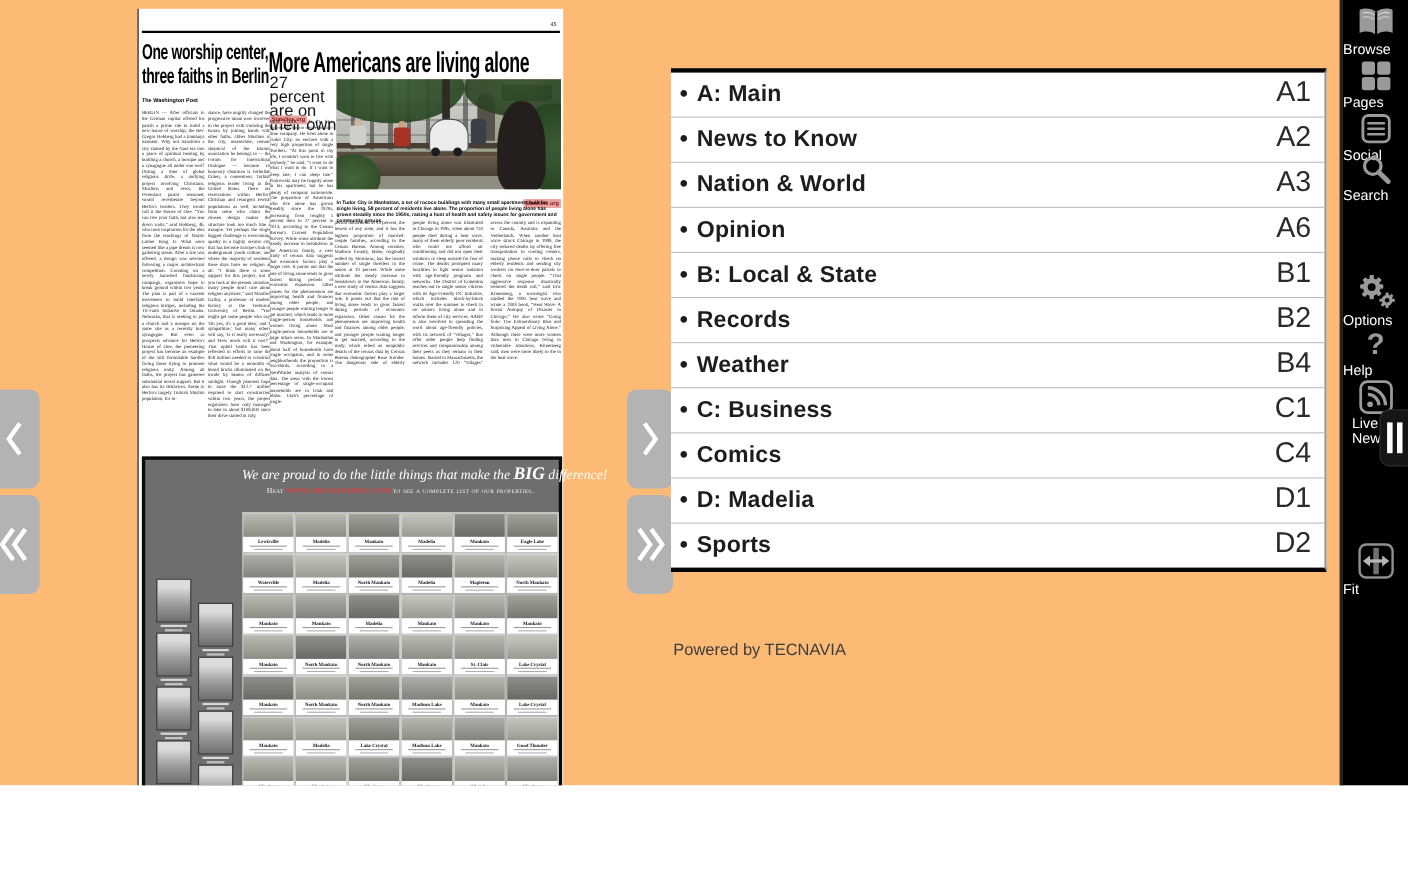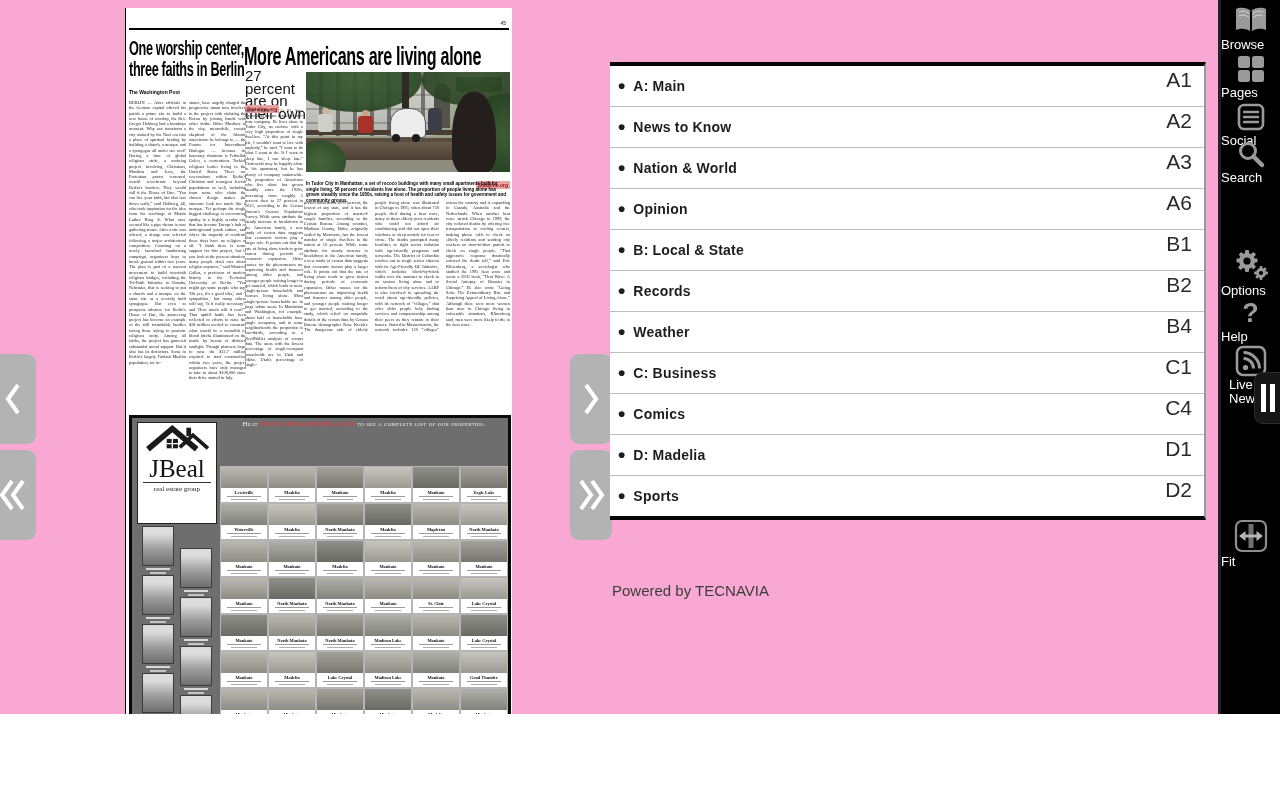--- a/index.html
+++ b/index.html
@@ -1,16 +1,16 @@
 <!DOCTYPE html>
 <html><head>
 <meta charset="utf-8">
 <style>
   html,body{margin:0;padding:0;background:#fff;}
-  .stage{position:relative;width:1280px;height:714px;background:#f9a8d4;overflow:hidden;
+  .stage{position:relative;width:1280px;height:714px;background:#fdba74;overflow:hidden;
          font-family:"Liberation Sans",sans-serif;}
 
   
   .page{position:absolute;left:125px;top:8px;width:386px;height:784px;background:#fff;
         border-left:1px solid #000;}
   .toprule{position:absolute;left:3px;top:20px;width:380px;height:2px;background:#000;}
   .pagenum{position:absolute;right:6px;top:12px;font-size:5px;color:#222;}
   .h1a{position:absolute;left:3px;top:30px;width:190px;font-weight:700;font-size:19.5px;
        line-height:21px;letter-spacing:-0.5px;transform:scaleX(.65);transform-origin:0 0;color:#000;}
   .bylinea{position:absolute;left:3px;top:81px;font-size:5px;font-weight:700;color:#000;}
@@ -108,22 +108,22 @@
   .toc{position:absolute;left:610px;top:62px;width:596px;background:#fff;
        border-top:4px solid #050505;border-bottom:4px solid #050505;border-right:2px solid #999;
        box-sizing:border-box;}
   .toc-head{position:relative;height:49px;border-bottom:1px solid #8e8e8e;}
   .toc-date{position:absolute;left:8px;top:7px;font-size:30px;font-weight:700;color:#111;}
   .toc-close{position:absolute;right:12px;top:11px;width:26px;height:26px;cursor:pointer;}
   .toc-item{position:relative;height:40px;border-bottom:1px solid #bdbdbd;display:flex;
             align-items:center;padding-left:8px;}
   .toc-item:last-child{border-bottom:none;}
   .blt{font-size:21px;font-weight:700;color:#1d1d1d;margin-right:8px;}
-  .lblt{font-size:14px;font-weight:700;color:#1d1d1d;letter-spacing:.2px;}
-  .pg{position:absolute;right:12px;top:2px;font-size:21px;font-weight:400;color:#2a2a2a;}
+  .lblt{font-size:21px;font-weight:700;color:#1d1d1d;letter-spacing:.2px;}
+  .pg{position:absolute;right:12px;top:2px;font-size:26px;font-weight:400;color:#2a2a2a;}
   .powered{position:absolute;left:612px;top:582px;font-size:15px;color:#3c3c3c;}
 
   
   .navbtn{position:absolute;width:46px;height:90px;background:#b3b3b3;border-radius:9px;
           display:flex;align-items:center;justify-content:center;cursor:pointer;}
 
   
   .sidebar{position:absolute;left:1218px;top:0;width:62px;height:800px;background:#000;
            border-left:3px solid #222;box-sizing:border-box;}
   .side-item{position:absolute;left:0;width:59px;text-align:left;cursor:pointer;}
@@ -176,31 +176,20 @@
       <div class="p-w2"></div>
       <div class="p-fol3"></div>
       <div class="p-fol4"></div>
       <div class="p-fg"></div>
     </div>
     <div class="credit"><span class="tagchip">Stateline.org</span></div>
     <div class="caption">In Tudor City in Manhattan, a set of rococo buildings with many small apartments built for single living, 58 percent of residents live alone. The proportion of people living alone has grown steadily since the 1950s, raising a host of health and safety issues for government and community groups.</div>
     <div class="below body-text">person households at 19 percent, the lowest of any state, and it has the highest proportion of married-couple families, according to the Census Bureau. Among counties, Madison County, Idaho, originally settled by Mormons, has the lowest number of single dwellers in the nation at 10 percent. While some attribute the steady increase to breakdown in the American family, a new study of census data suggests that economic factors play a larger role. It points out that the rate of living alone tends to grow fastest during periods of economic expansion. Other causes for the phenomenon are improving health and finances among older people, and younger people waiting longer to get married, according to the study, which relied on nonpublic details of the census data by Census Bureau demographer Rose Kreider. The dangerous side of elderly people living alone was illustrated in Chicago in 1995, when about 750 people died during a heat wave, many of them elderly poor residents who could not afford air conditioning and did not open their windows or sleep outside for fear of crime. The deaths prompted many localities to fight senior isolation with age-friendly programs and networks. The District of Columbia reaches out to single senior citizens with its Age-Friendly DC Initiative, which includes block-by-block walks over the summer to check in on seniors living alone and to inform them of city services. AARP is also involved in spreading the word about age-friendly policies, with its network of “villages,” that offer older people help finding services and companionship among their peers as they remain in their homes. Started in Massachusetts, the network includes 120 “villages” across the country and is expanding to Canada, Australia and the Netherlands. When another heat wave struck Chicago in 1999, the city reduced deaths by offering free transportation to cooling centers, making phone calls to check on elderly residents and sending city workers on door-to-door patrols to check on single people. “That aggressive response drastically reduced the death toll,” said Eric Klinenberg, a sociologist who studied the 1995 heat wave and wrote a 2003 book, “Heat Wave: A Social Autopsy of Disaster in Chicago.” He also wrote “Going Solo: The Extraordinary Rise and Surprising Appeal of Living Alone.” Although there were more women than men in Chicago living in vulnerable situations, Klinenberg said, men were more likely to die in the heat wave.</div>
 
     <div class="ad">
-      <div class="logo-box">
-        <svg width="70" height="30" viewBox="0 0 70 32">
-          <path d="M4 28 L30 6 L56 28" fill="none" stroke="#1a1a1a" stroke-width="6"></path>
-          <rect x="45" y="5" width="5" height="9" fill="#1a1a1a"></rect>
-          <path d="M38 26 L52 13 L68 27" fill="none" stroke="#1a1a1a" stroke-width="4"></path>
-          <rect x="24" y="17" width="12" height="10" fill="#1a1a1a"></rect>
-          <path d="M30 17 L30 27 M24 22 L36 22" stroke="#fff" stroke-width="1.4"></path>
-        </svg>
-        <div class="brand">JBeal</div>
-        <div class="brand-sub">real estate group</div>
-      </div>
       <div class="agents">
           <div class="agent" style="left: 8px; top: 0px;">
             <div class="pic"></div>
             <div class="mbw"></div>
             <div class="mbw s2"></div>
           </div>
           <div class="agent" style="left: 46px; top: 22px;">
             <div class="pic"></div>
             <div class="mbw"></div>
             <div class="mbw s2"></div>
@@ -238,20 +227,21 @@
           <div class="agent" style="left: 8px; top: 196px;">
             <div class="pic"></div>
             <div class="mbw"></div>
             <div class="mbw s2"></div>
           </div>
           <div class="agent" style="left: 46px; top: 218px;">
             <div class="pic"></div>
           </div>
         </div>
       <div class="ad-head">
+        <div class="tagline"><span>We are proud to do the little things that make the </span><span class="big">BIG</span><span> difference!</span></div>
         <div class="visit"><span>Heat </span><span class="redlink">WWW.JBEALHOMES.COM</span><span> to see a complete list of our properties.</span></div>
       </div>
       <div class="grid">
           <div class="prop">
             <div class="ph"></div>
             <div class="city">Lewisville</div>
             <div class="mb"></div>
             <div class="mb s"></div>
           </div>
           <div class="prop">
@@ -718,21 +708,21 @@
         <svg width="32" height="32">
             <rect x="2" y="2" width="28" height="28" rx="6" fill="none" stroke="#9a9a9a" stroke-width="2.5"></rect>
           <circle cx="10.5" cy="22.5" r="2.6" fill="#9a9a9a"></circle>
           <path d="M8.5 13.5 a10 10 0 0 1 10 10" stroke="#9a9a9a" stroke-width="3" fill="none"></path>
           <path d="M8.5 7.5 a16 16 0 0 1 16 16" stroke="#9a9a9a" stroke-width="3" fill="none"></path>
           </svg>
       </div>
       <div class="side-label" style="width:44px;margin-left:8px;">Live News</div>
     </div>
 
-    <div class="side-item" style="top:518px">
+    <div class="side-item" style="top:492px">
       <div class="side-ic" style="height:36px">
         <svg width="34" height="34" viewBox="0 0 34 34">
           <rect x="2" y="2" width="30" height="30" rx="6" fill="none" stroke="#8f8f8f" stroke-width="2.2"></rect>
           <rect x="14.5" y="5" width="5" height="24" fill="#6f6f6f"></rect>
           <rect x="11" y="15.5" width="12" height="3" fill="#b5b5b5"></rect>
           <path d="M5 17 L11.5 12 L11.5 22 Z" fill="#b5b5b5"></path>
           <path d="M29 17 L22.5 12 L22.5 22 Z" fill="#b5b5b5"></path>
           </svg>
       </div>
       <div class="side-label">Fit</div>

